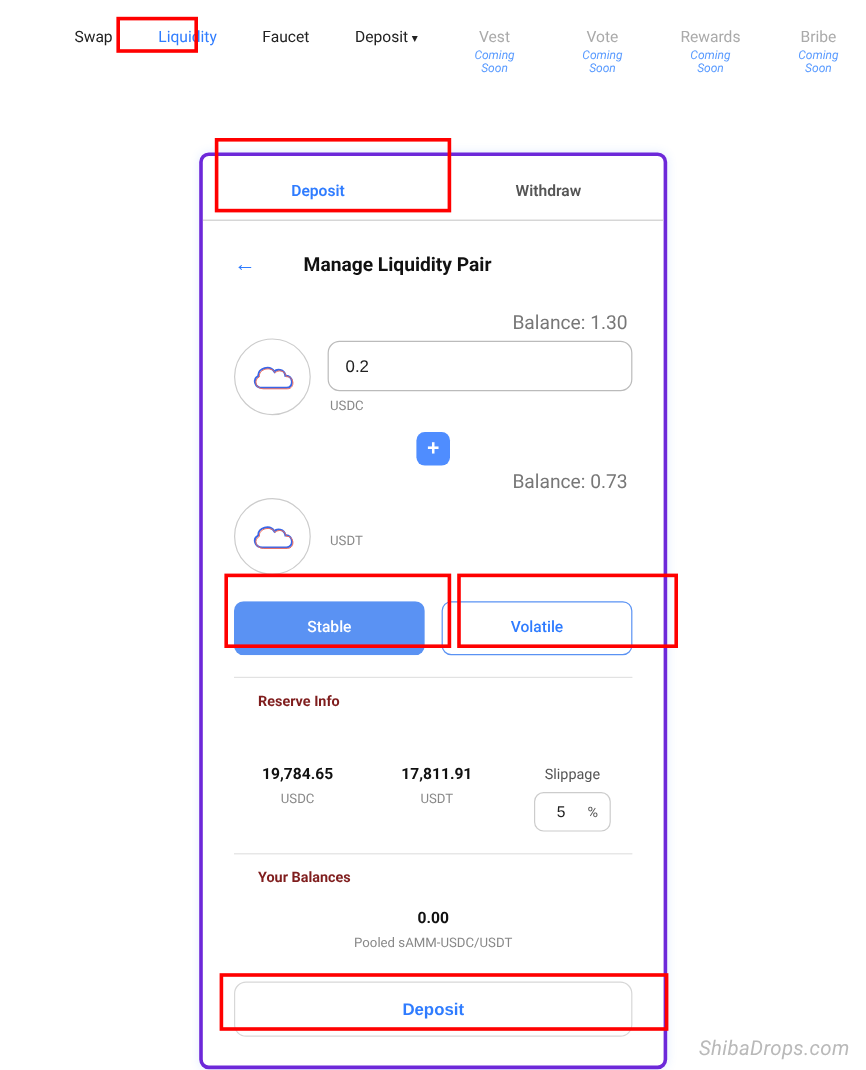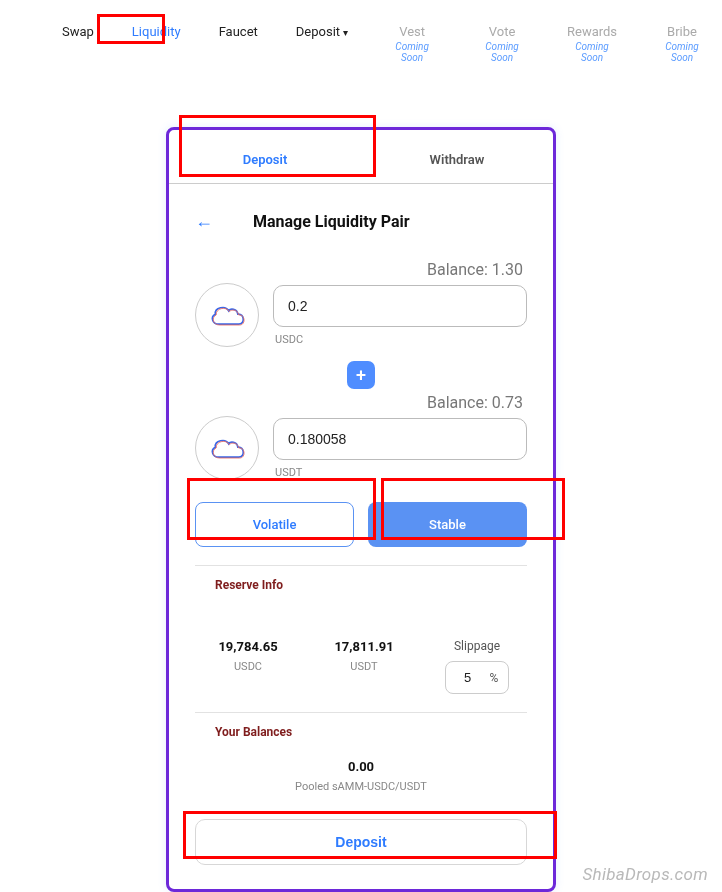--- a/index.html
+++ b/index.html
@@ -180,29 +180,28 @@
     <div class="pair-section">
       <div class="balance-row">Balance: 0.73</div>
       <div class="input-row">
         <div class="token-circle">
           <svg class="cloud" viewBox="0 0 48 30">
             <path d="M14 26 C6 26 4 17 10 14 C9 6 22 3 26 10 C28 7 36 7 37 14 C45 13 46 26 38 26 Z" fill="none" stroke="#3a66e6" stroke-width="2"></path>
             <path d="M14 26 C6 26 4 17 10 14 C9 6 22 3 26 10 C28 7 36 7 37 14 C45 13 46 26 38 26 Z" fill="none" stroke="#ef6a5a" stroke-width="1" transform="translate(1,1)"></path>
           </svg>
         </div>
         <div class="amount-col">
-          <input class="amount-input" value="0.180058" style="">
           <div class="token-label">USDT</div>
         </div>
       </div>
     </div>
 
     <div class="pool-type">
+      <div class="pool-btn filled">Stable</div>
       <div class="pool-btn outline">Volatile</div>
-      <div class="pool-btn filled">Stable</div>
     </div>
 
     <hr class="line">
 
     <div class="section-title">Reserve Info</div>
     <div class="reserve-row">
       <div class="reserve-col">
         <div class="reserve-val">19,784.65</div>
         <div class="reserve-lbl">USDC</div>
       </div>

